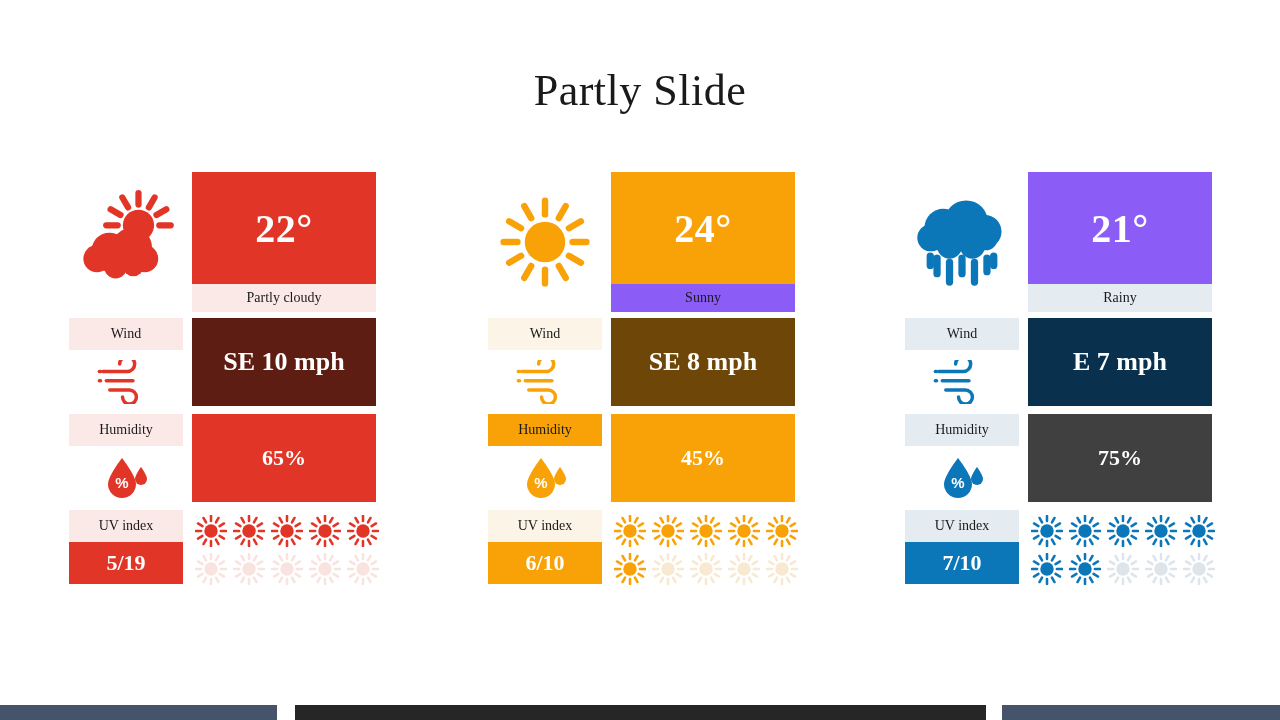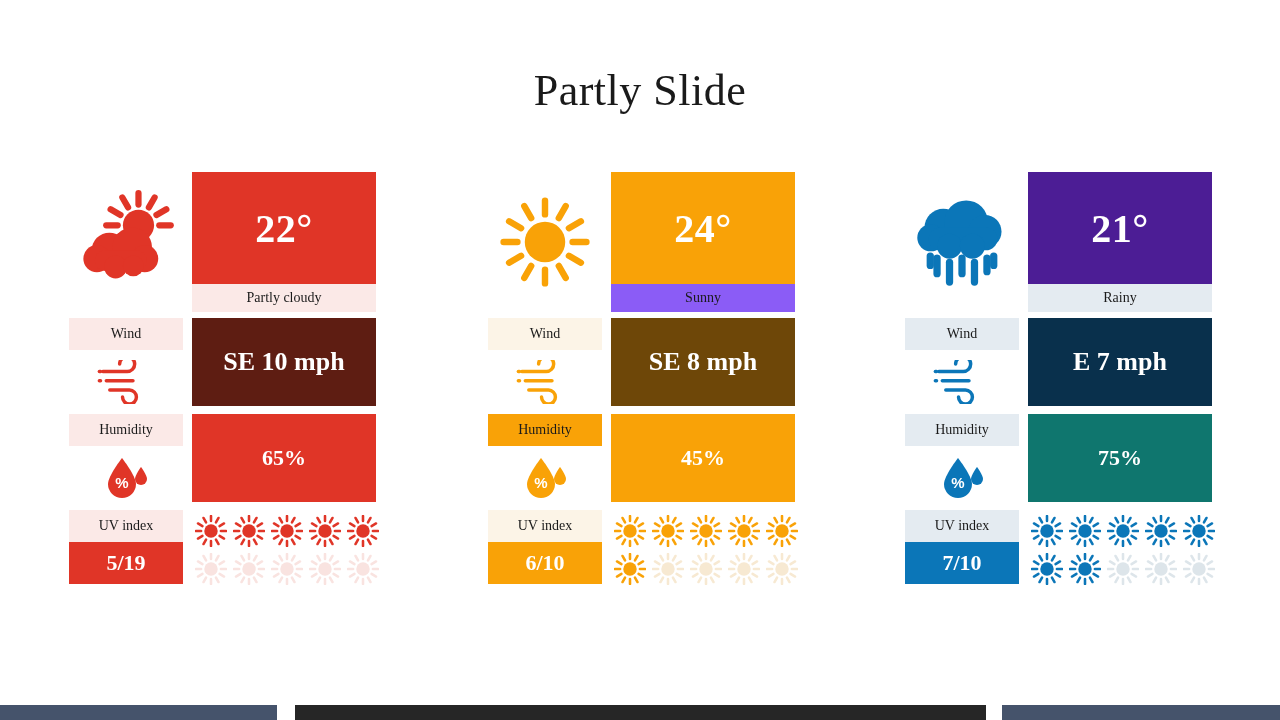--- a/index.html
+++ b/index.html
@@ -673,21 +673,21 @@
             <rect x="22.5" y="62" width="7" height="22" rx="3.5" fill="#0b76b8"></rect>
             <rect x="34.5" y="66" width="7" height="26" rx="3.5" fill="#0b76b8"></rect>
             <rect x="46.5" y="62" width="7" height="22" rx="3.5" fill="#0b76b8"></rect>
             <rect x="58.5" y="66" width="7" height="26" rx="3.5" fill="#0b76b8"></rect>
             <rect x="70.5" y="62" width="7" height="20" rx="3.5" fill="#0b76b8"></rect>
             <rect x="16" y="60" width="7" height="16" rx="3.5" fill="#0b76b8"></rect>
             <rect x="77" y="60" width="7" height="16" rx="3.5" fill="#0b76b8"></rect>
           </svg>
         </div>
         <div class="right-cell">
-          <div class="big-temp" style="background:#4c1d95">21°</div>
+          <div class="big-temp" style="background:#8b5cf6">21°</div>
           <div class="cond-text" style="background:#e4ebf1">Rainy</div>
         </div>
       </div>
       <div class="row row-wind">
         <div class="left-cell">
           <div class="metric-label" style="background:#e4ebf1">Wind</div>
           <div class="metric-icon">
             <svg width="58" height="44" viewBox="0 0 100 76">
               <g stroke="#0b76b8" stroke-width="6" fill="none" stroke-linecap="round">
                 <path d="M10 20 H52 a13 13 0 1 0 -13 -13"></path>
@@ -708,21 +708,21 @@
           <div class="metric-label" style="background:#e4ebf1">Humidity</div>
           <div class="metric-icon">
             <svg width="50" height="50" viewBox="0 0 100 100">
               <path d="M42 10 C42 10 14 46 14 62 a28 28 0 0 0 56 0 C70 46 42 10 42 10 Z" fill="#0b76b8"></path>
               <path d="M80 28 C80 28 68 44 68 52 a12 12 0 0 0 24 0 C92 44 80 28 80 28 Z" fill="#0b76b8"></path>
               <text x="42" y="70" font-size="30" font-weight="bold" fill="#ffffff" text-anchor="middle" font-family="Liberation Sans, sans-serif">%</text>
             </svg>
           </div>
         </div>
         <div class="right-cell">
-          <div class="metric-value humid-value" style="background:#0f766e">75%</div>
+          <div class="metric-value humid-value" style="background:#404040">75%</div>
         </div>
       </div>
       <div class="row row-uv">
         <div class="left-cell">
           <div class="metric-label" style="background:#e4ebf1">UV index</div>
           <div class="uv-score" style="background:#0b76b8">7/10</div>
         </div>
         <div class="uv-grid">
           <div class="uv-sun">
             <svg width="32" height="32" viewBox="0 0 100 100">

